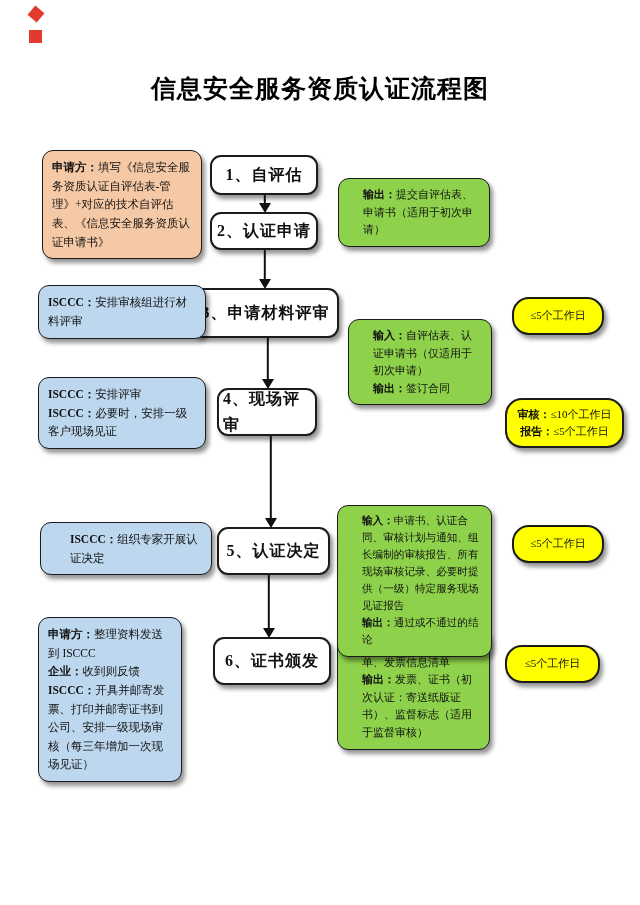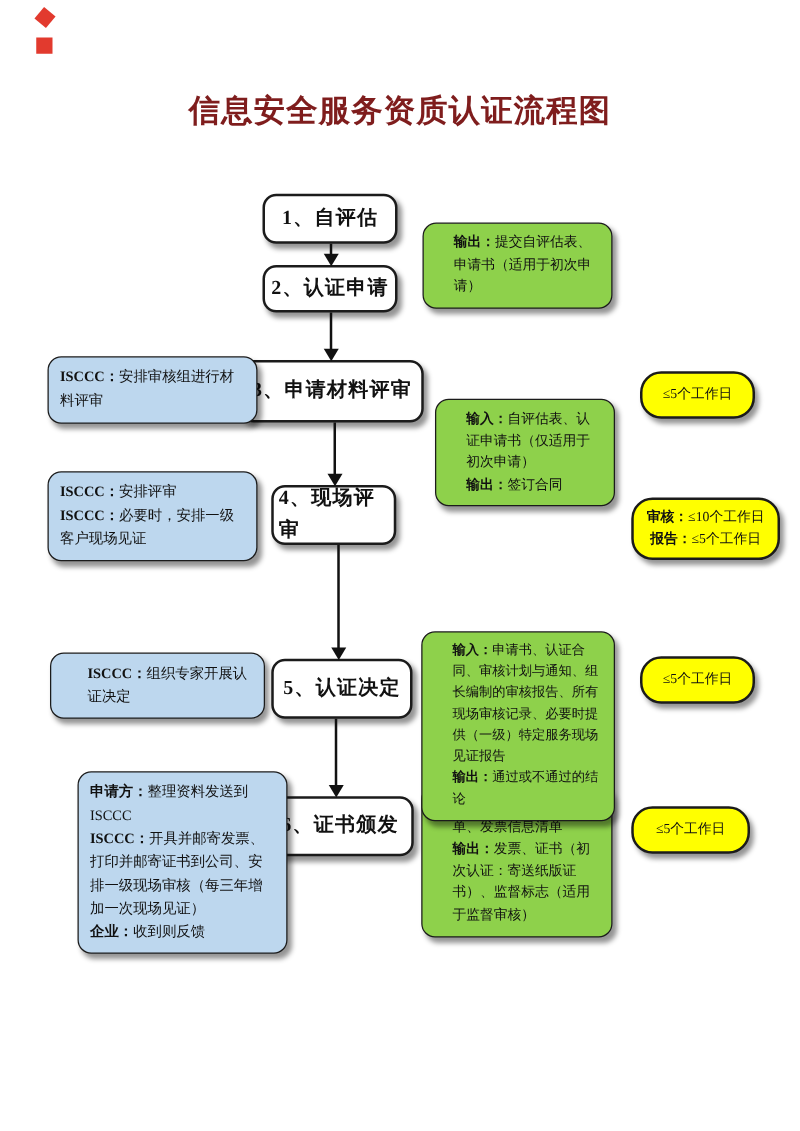--- a/index.html
+++ b/index.html
@@ -7,21 +7,21 @@
   body {
     width:640px; height:905px; position:relative; overflow:hidden;
     font-family:"Liberation Serif","DejaVu Serif",serif;
     color:#111;
   }
   .stage { position:absolute; inset:0; width:640px; height:905px; background:#fff; }
 
   .title {
     position:absolute; left:0; top:72px; width:640px; text-align:center;
     font-family:"Liberation Sans","DejaVu Sans",sans-serif;
-    font-weight:700; font-size:25px; letter-spacing:1px; color:#7f1d1d;
+    font-weight:700; font-size:25px; letter-spacing:1px; color:#000000;
   }
 
   .red-mark { position:absolute; background:#e23a2e; }
   .red-mark.diamond { width:12px; height:12px; transform:rotate(40deg); }
   .red-mark.square { width:13px; height:13px; }
 
   .box {
     position:absolute;
     border:1.6px solid #1b1b1b;
     border-radius:11px;
@@ -88,38 +88,41 @@
     </div>
   <div class="arrow" style="left:264px; top:436px; width:14px; height:92px;">
       <span class="shaft"></span>
       <span class="head"></span>
     </div>
   <div class="arrow" style="left:262px; top:575px; width:14px; height:63px;">
       <span class="shaft"></span>
       <span class="head"></span>
     </div>
 
+  <div class="box pink" style="left:42px; top:150px; width:160px; min-height:96px;">
+    <span class="lbl">申请方：</span><span>填写《信息安全服务资质认证自评估表-管理》+对应的技术自评估表、《信息安全服务资质认证申请书》</span>
+  </div>
 
   <div class="box blue" style="left:38px; top:285px; width:168px; min-height:54px;">
     <span class="lbl">ISCCC：</span><span>安排审核组进行材料评审</span>
   </div>
 
   <div class="box blue" style="left:38px; top:377px; width:168px; min-height:68px;">
     <div><span class="lbl">ISCCC：</span><span>安排评审</span></div>
     <div><span class="lbl">ISCCC：</span><span>必要时，安排一级客户现场见证</span></div>
   </div>
 
   <div class="box blue" style="left:40px; top:522px; width:172px; min-height:44px; display:flex; align-items:center;padding-left:29px;">
     <div><span class="lbl">ISCCC：</span><span>组织专家开展认证决定</span></div>
   </div>
 
-  <div class="box blue" style="left:38px; top:617px; width:168px; min-height:113px;margin-left:24px;">
+  <div class="box blue" style="left:38px; top:617px; width:144px; min-height:113px;">
     <div><span class="lbl">申请方：</span><span>整理资料发送到 ISCCC</span></div>
+    <div><span class="lbl">企业：</span><span>收到则反馈</span></div>
     <div><span class="lbl">ISCCC：</span><span>开具并邮寄发票、打印并邮寄证书到公司、安排一级现场审核（每三年增加一次现场见证）</span></div>
-    <div><span class="lbl">企业：</span><span>收到则反馈</span></div>
   </div>
 
   <div class="box green" style="left:338px; top:178px; width:152px; min-height:46px;">
     <span class="lbl">输出：</span><span>提交自评估表、申请书（适用于初次申请）</span>
   </div>
 
   <div class="box green" style="left:348px; top:283px; width:144px; min-height:62px;margin-top:36px;">
     <div><span class="lbl">输入：</span><span>自评估表、认证申请书（仅适用于初次申请）</span></div>
     <div><span class="lbl">输出：</span><span>签订合同</span></div>
   </div>

